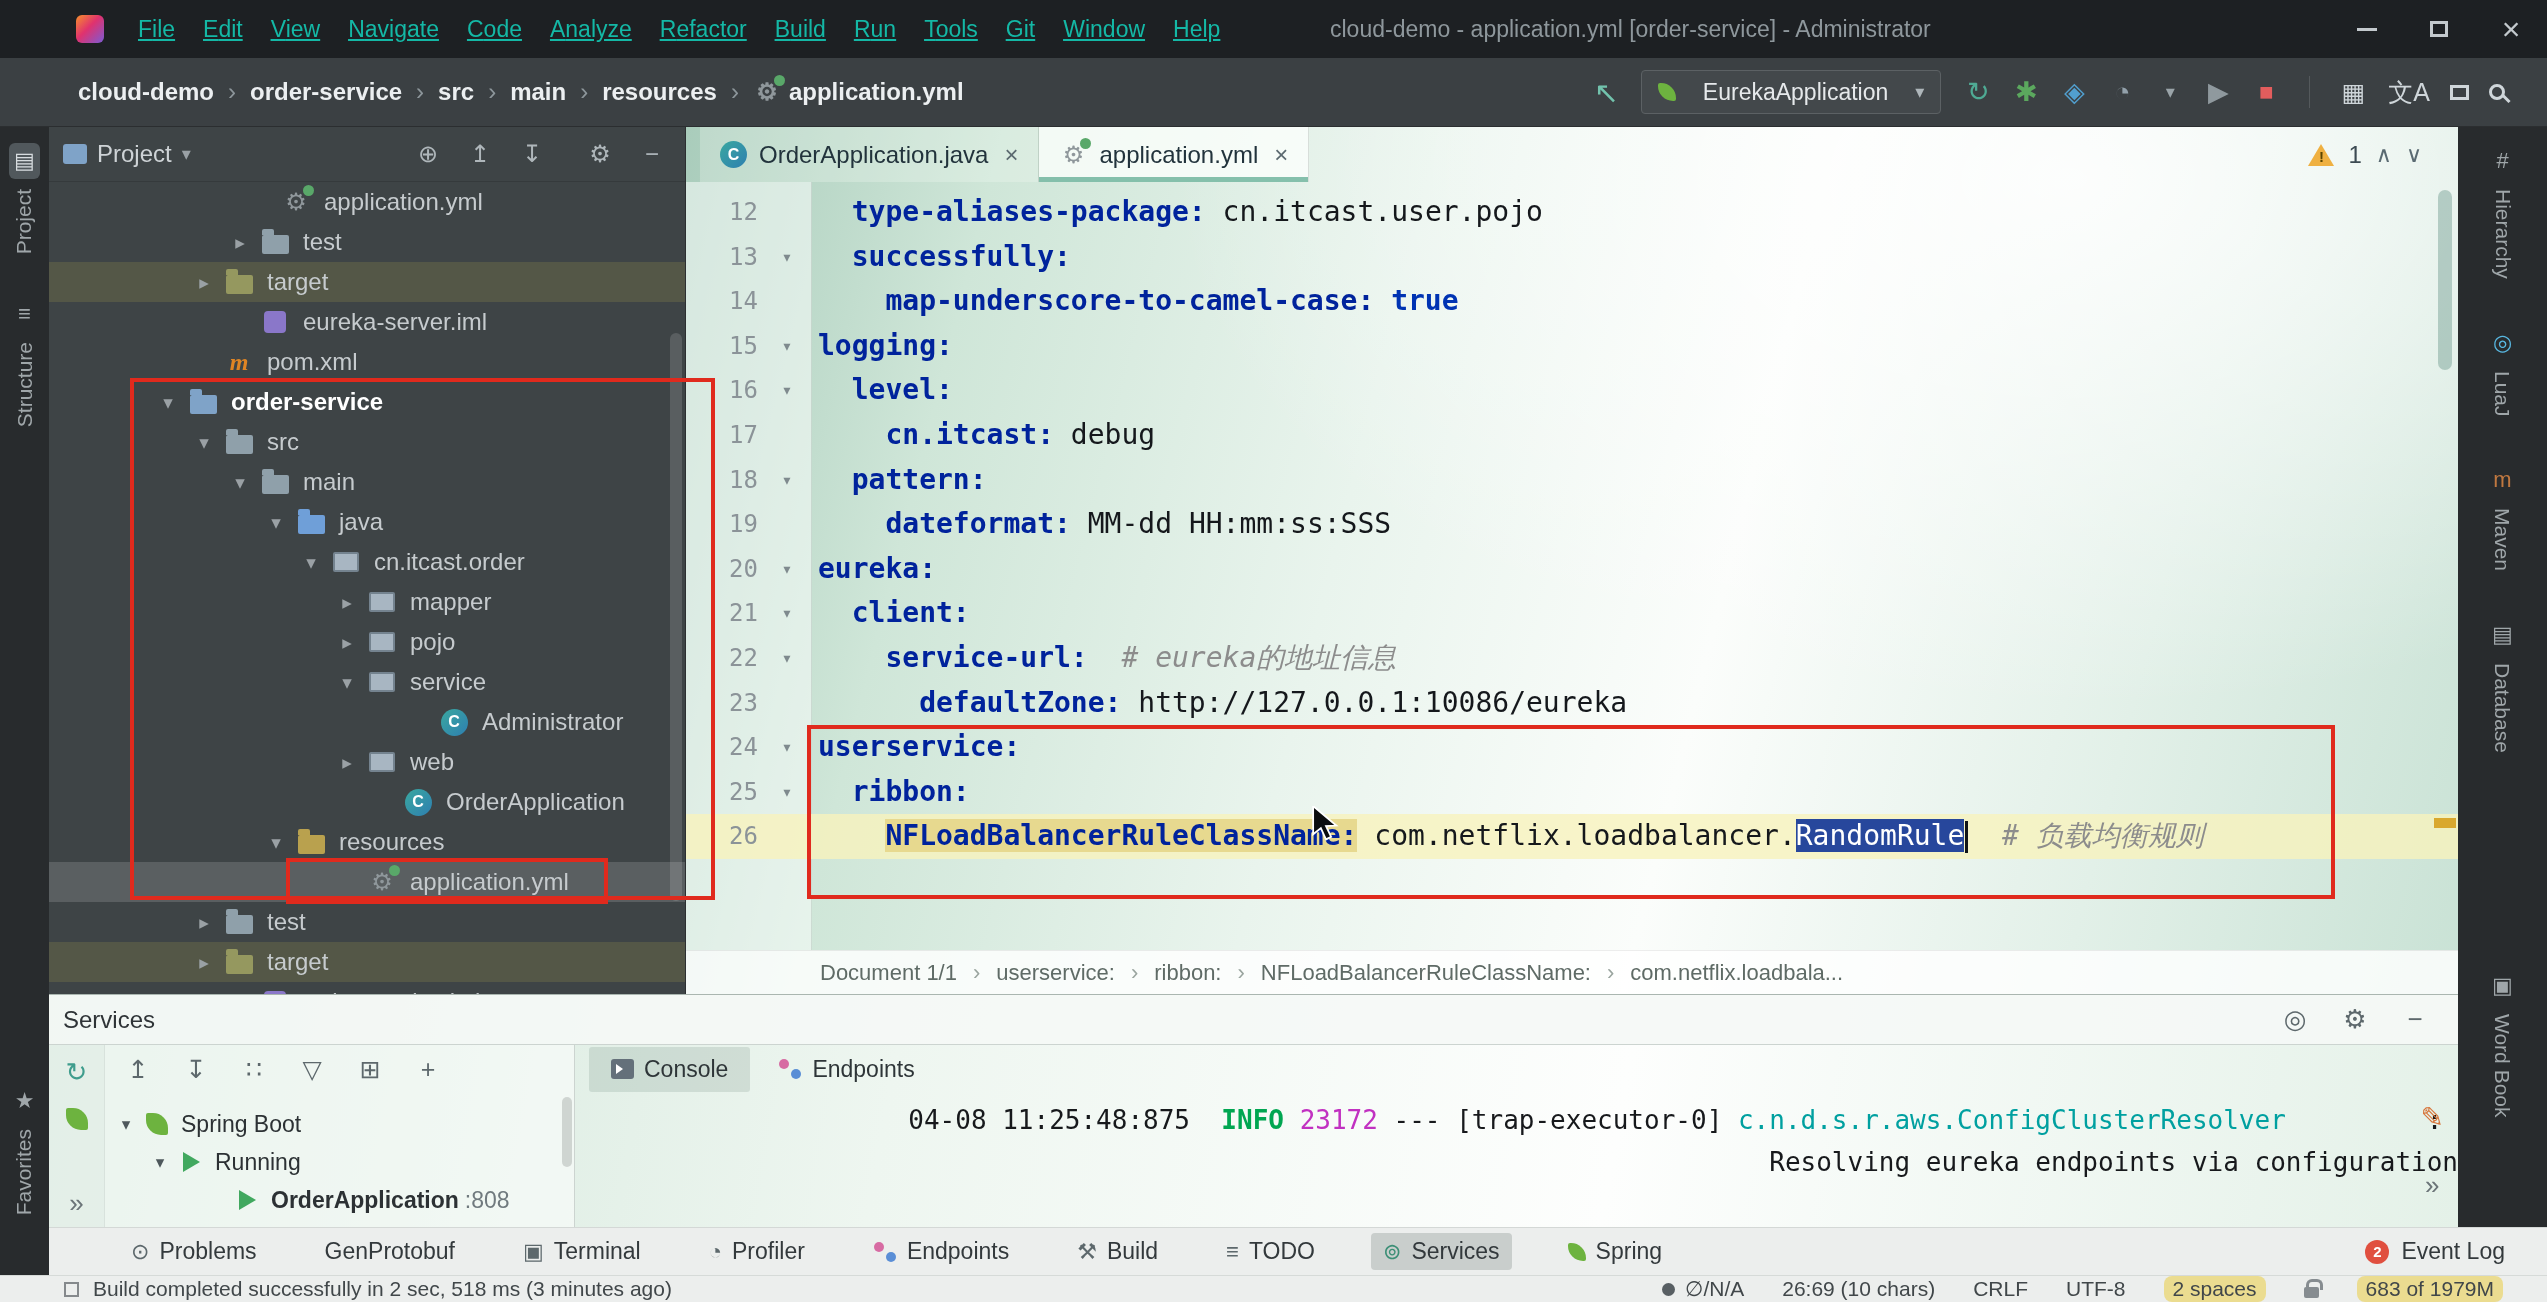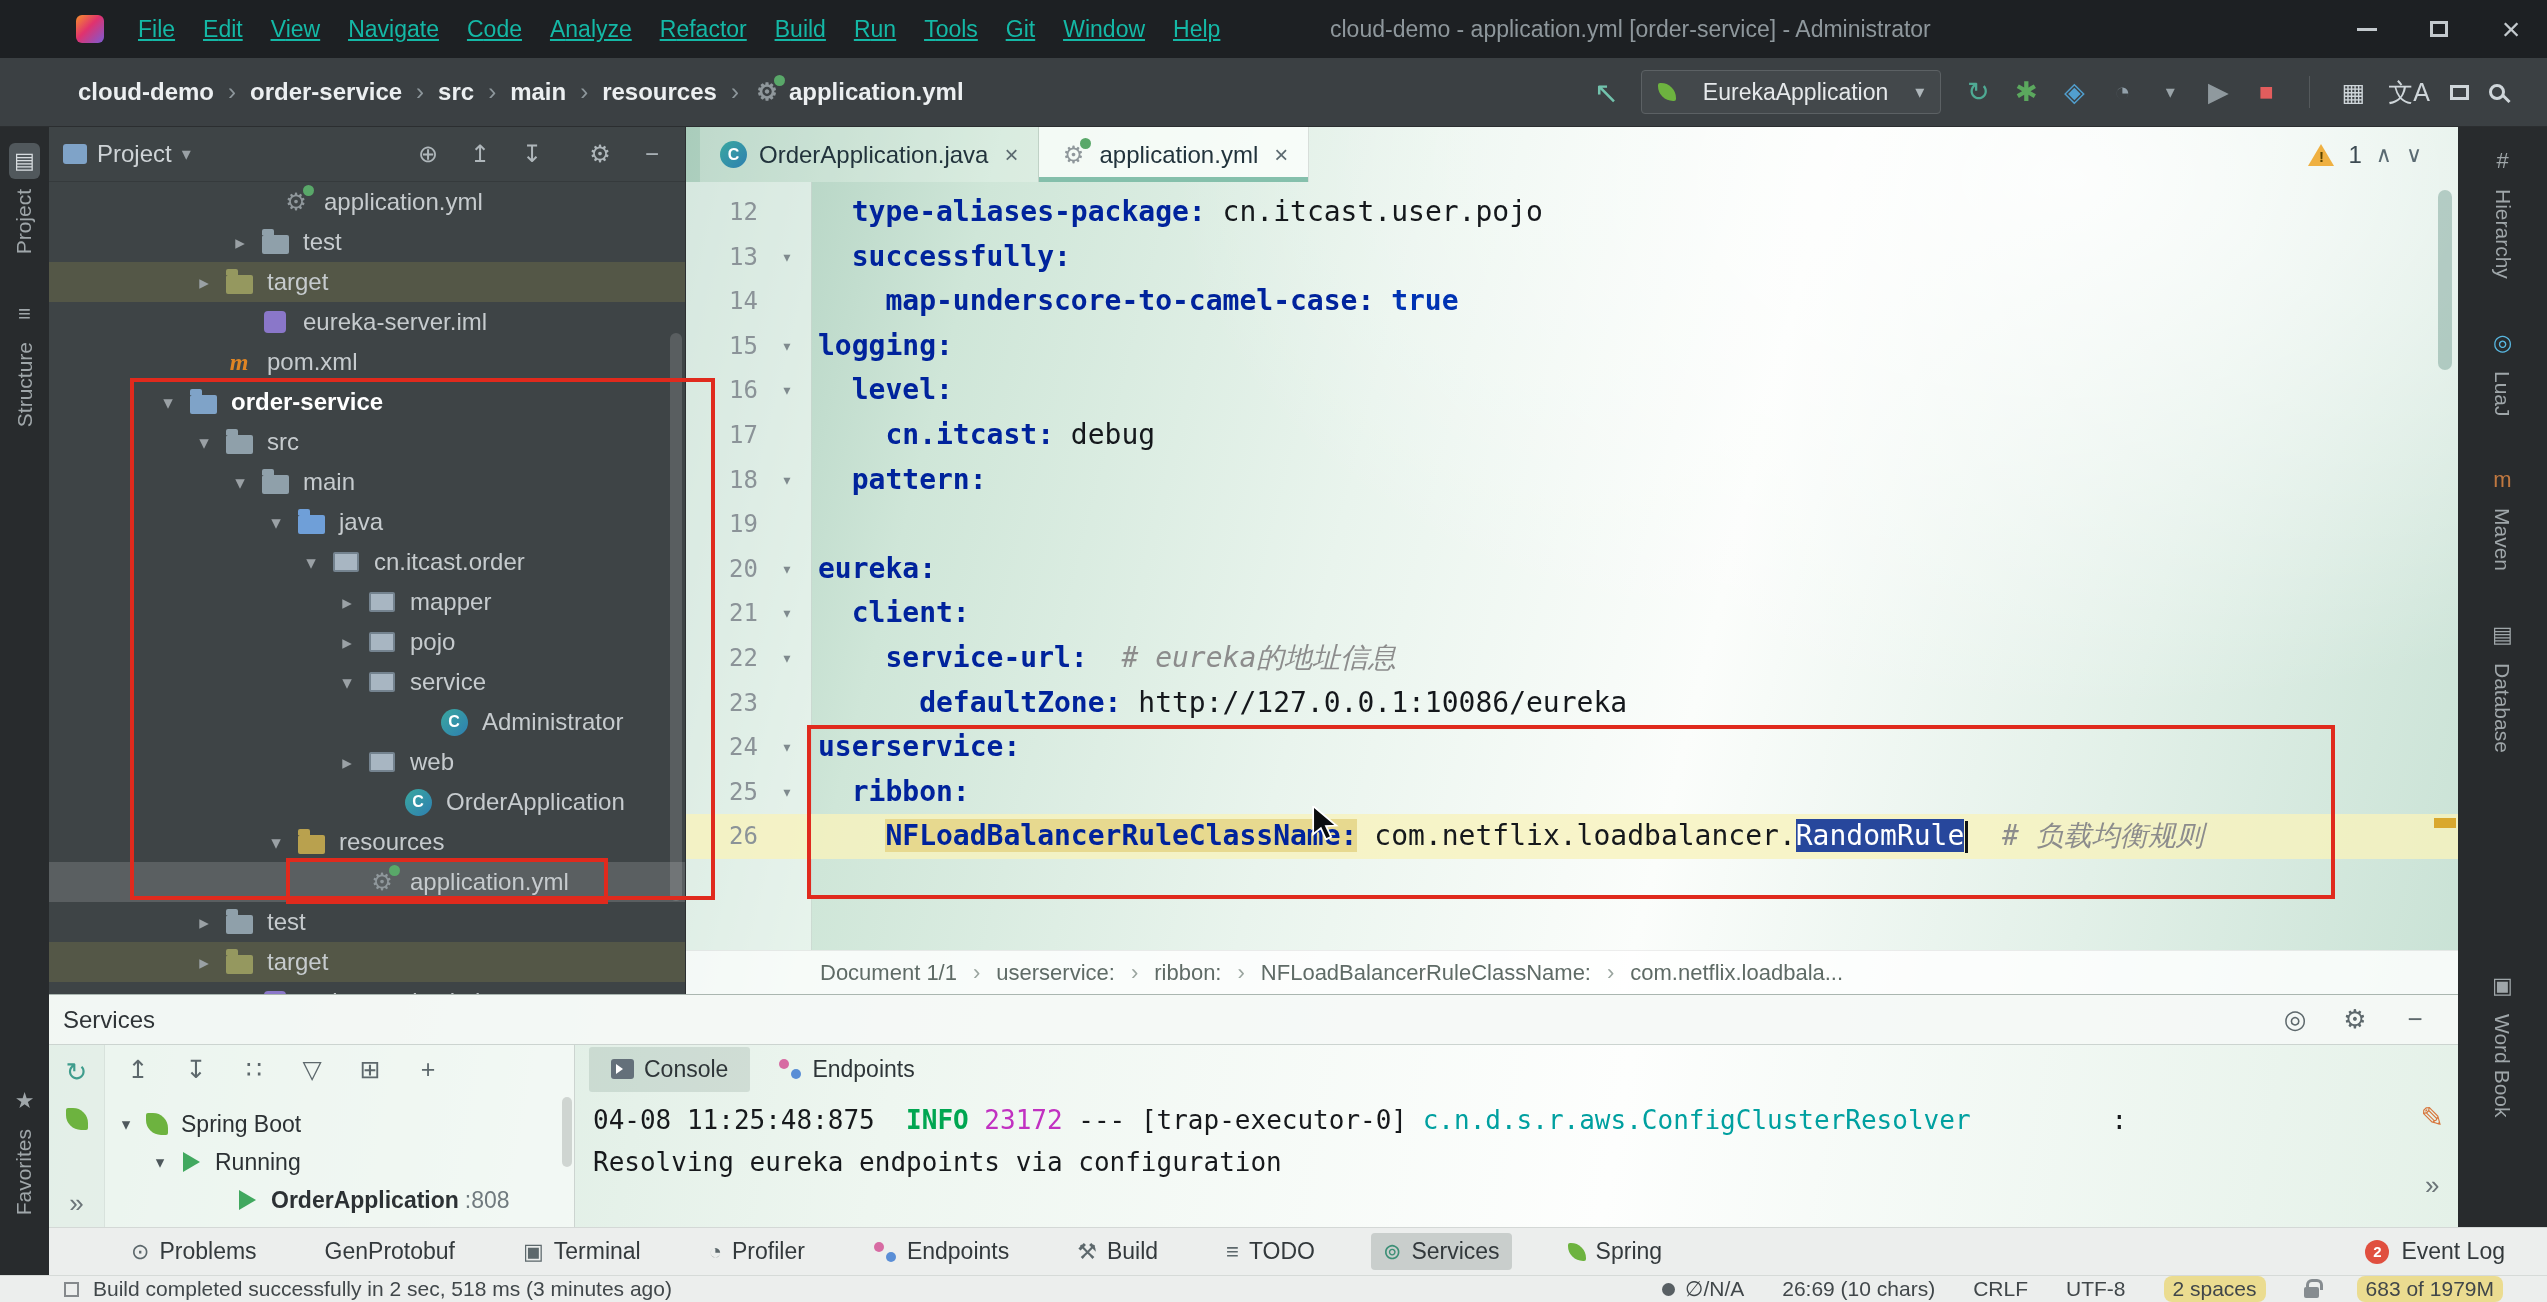--- a/index.html
+++ b/index.html
@@ -107,21 +107,21 @@
   .svc-left { width:470px; flex:none; background:rgba(252,254,252,.62); border-right:1px solid #ccd4d0; position:relative; }
   .svc-toolbar { height:48px; display:flex; align-items:center; gap:28px; padding-left:18px; color:#5d686c; font-size:25px; }
   .svc-tree { margin-top:12px; }
   .srow { height:38px; display:flex; align-items:center; font-size:23px; color:#2c3134; white-space:nowrap; }
   .srow .chev { width:30px; text-align:center; color:#4e585c; font-size:17px; flex:none; }
   .srow .ti { width:32px; display:flex; justify-content:center; flex:none; }
   .srow .tl { margin-left:8px; }
   .srow.bold .tl { font-weight:bold; }
   .srow .badge { color:#707a7e; margin-left:6px; }
   .svc-lsb { position:absolute; right:2px; top:52px; width:10px; height:70px; background:rgba(0,0,0,.14); border-radius:5px; }
-  .svc-right { flex:1; position:relative; }
+  .svc-right { flex:1; position:relative;text-align:right; }
   .svc-tabs { height:48px; display:flex; align-items:center; padding-left:14px; gap:6px; }
   .svc-tab { display:flex; align-items:center; gap:10px; padding:9px 22px; font-size:23px; color:#2e3538; border-radius:3px; }
   .svc-tab.active { background:rgba(60,90,75,.14); }
   .console { font-family:"DejaVu Sans Mono", monospace; font-size:26px; line-height:42px; padding:6px 0 0 18px; color:#15181a; white-space:pre; }
   .ck-t { color:#17191c; } .ck-info { color:#00a651; font-weight:bold; } .ck-pid { color:#c131c1; } .ck-logger { color:#00a0a0; }
   .svc-ric { position:absolute; right:14px; top:56px; display:flex; flex-direction:column; gap:36px; align-items:center; }
   .svc-pencil { color:#d7763c; font-size:28px; transform:rotate(0deg); }
   .svc-more { color:#6b7478; font-size:26px; }
 
   
@@ -488,21 +488,21 @@
     <div class="edbody">
       <div class="gutterbg"></div>
       <div class="edlines" id="ed-lines">
           <div class="cline"><span class="lnum">12</span><span class="lfold"></span><span class="lcode"><span class="tk-key">  type-aliases-package:</span><span class="tk-t"> cn.itcast.user.pojo</span></span></div>
           <div class="cline"><span class="lnum">13</span><span class="lfold">▾</span><span class="lcode"><span class="tk-key">  successfully:</span></span></div>
           <div class="cline"><span class="lnum">14</span><span class="lfold"></span><span class="lcode"><span class="tk-key">    map-underscore-to-camel-case:</span><span class="tk-kw"> true</span></span></div>
           <div class="cline"><span class="lnum">15</span><span class="lfold">▾</span><span class="lcode"><span class="tk-key">logging:</span></span></div>
           <div class="cline"><span class="lnum">16</span><span class="lfold">▾</span><span class="lcode"><span class="tk-key">  level:</span></span></div>
           <div class="cline"><span class="lnum">17</span><span class="lfold"></span><span class="lcode"><span class="tk-key">    cn.itcast:</span><span class="tk-t"> debug</span></span></div>
           <div class="cline"><span class="lnum">18</span><span class="lfold">▾</span><span class="lcode"><span class="tk-key">  pattern:</span></span></div>
-          <div class="cline"><span class="lnum">19</span><span class="lfold"></span></div>
+          <div class="cline"><span class="lnum">19</span><span class="lfold"></span><span class="lcode"><span class="tk-key">    dateformat:</span><span class="tk-t"> MM-dd HH:mm:ss:SSS</span></span></div>
           <div class="cline"><span class="lnum">20</span><span class="lfold">▾</span><span class="lcode"><span class="tk-key">eureka:</span></span></div>
           <div class="cline"><span class="lnum">21</span><span class="lfold">▾</span><span class="lcode"><span class="tk-key">  client:</span></span></div>
           <div class="cline"><span class="lnum">22</span><span class="lfold">▾</span><span class="lcode"><span class="tk-key">    service-url:</span><span class="tk-cmt">  # eureka的地址信息</span></span></div>
           <div class="cline"><span class="lnum">23</span><span class="lfold"></span><span class="lcode"><span class="tk-key">      defaultZone:</span><span class="tk-t"> http://127.0.0.1:10086/eureka</span></span></div>
           <div class="cline"><span class="lnum">24</span><span class="lfold">▾</span><span class="lcode"><span class="tk-key">userservice:</span></span></div>
           <div class="cline"><span class="lnum">25</span><span class="lfold">▾</span><span class="lcode"><span class="tk-key">  ribbon:</span></span></div>
           <div class="cline cur"><span class="lnum">26</span><span class="lfold"></span><span class="lcode"><span class="tk-t">    </span><span class="tk-key tk-hl">NFLoadBalancerRuleClassName:</span><span class="tk-t"> com.netflix.loadbalancer.</span><span class="tk-sel">RandomRule</span><span class="caret"></span><span class="tk-cmt">  # 负载均衡规则</span></span></div>
         </div>
       <div class="ed-sb"></div>
       <div class="ed-mark"></div>

